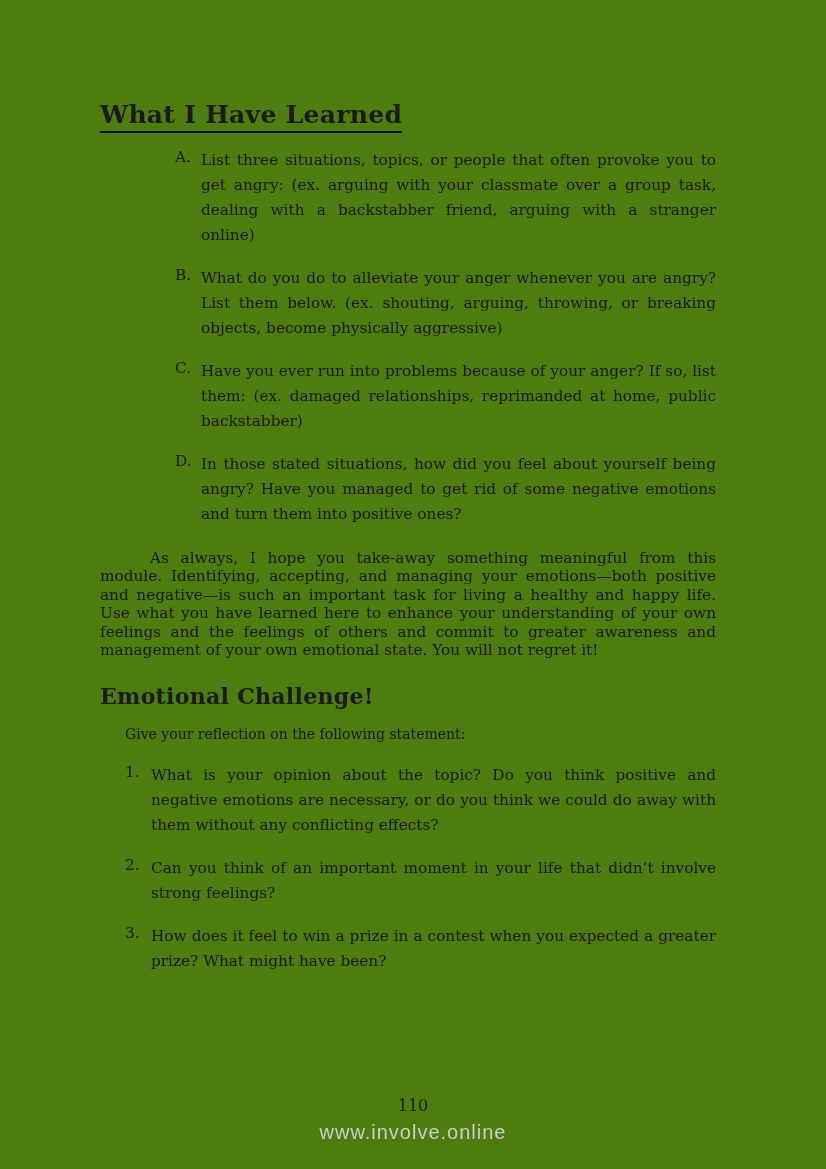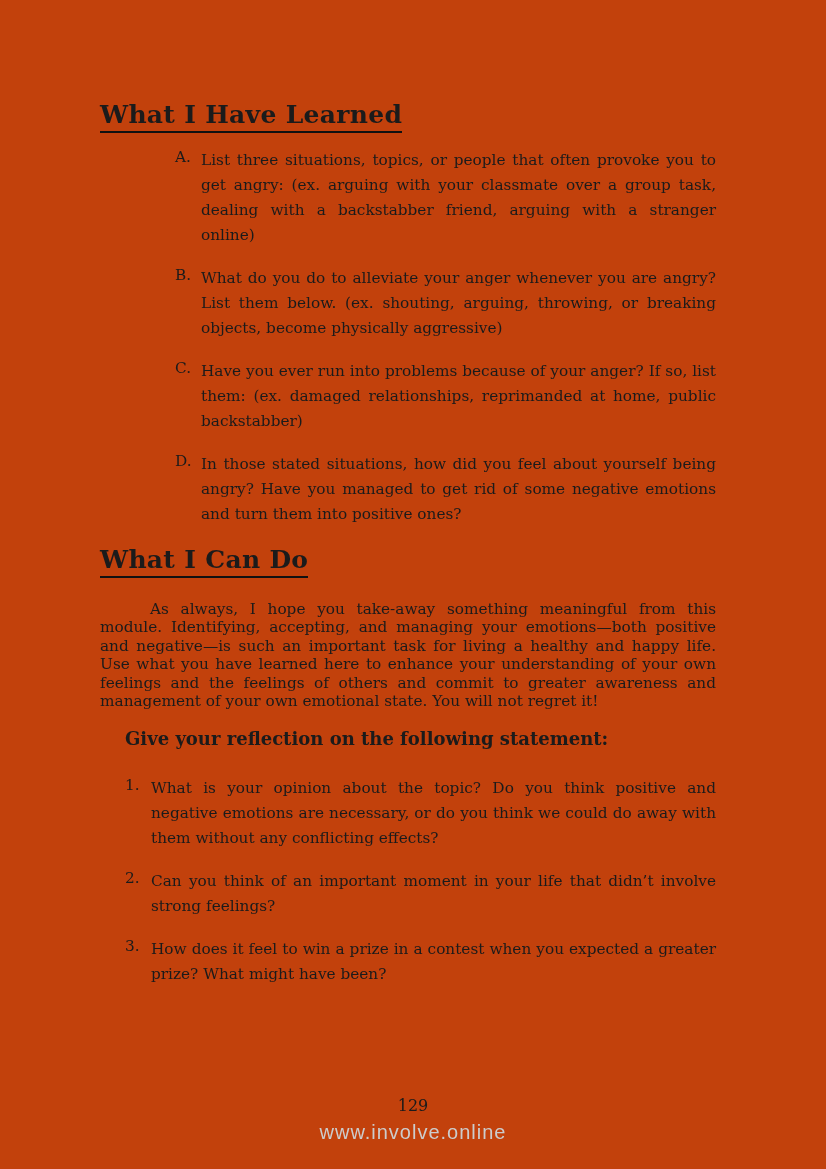--- a/index.html
+++ b/index.html
@@ -4,21 +4,21 @@
 <style>
   html, body {
     margin: 0;
     padding: 0;
     background: #ffffff;
   }
   .page {
     position: relative;
     width: 826px;
     height: 1169px;
-    background: #c2410c;
+    background: #4d7c0f;
     font-family: "DejaVu Serif", "Liberation Serif", serif;
     color: #1b1b1b;
     overflow: hidden;
   }
   .content {
     position: absolute;
     left: 100px;
     top: 100px;
     width: 616px;
   }
@@ -63,24 +63,23 @@
     font-size: 15.3px;
     line-height: 18.4px;
   }
   .item-text {
     flex: 1;
     font-size: 15.3px;
     line-height: 25px;
     text-align: justify;
   }
   .instruction {
-    font-size: 18px;
+    font-size: 14px;
     line-height: 18.4px;
-    margin: 0 0 27px 25px;
-    font-weight: bold;
+    margin: 0 0 19px 25px;
   }
   .footer {
     position: absolute;
     left: 0;
     width: 826px;
     top: 1096px;
     text-align: center;
   }
   .page-number {
     font-size: 16px;
@@ -118,25 +117,25 @@
           <div class="item-text">Have you ever run into problems because of your anger? If so, list them: (ex. damaged relationships, reprimanded at home, public backstabber)</div>
         </div>
         <div class="list-item">
           <span class="marker">D.</span>
           <div class="item-text">In those stated situations, how did you feel about yourself being angry? Have you managed to get rid of some negative emotions and turn them into positive ones?</div>
         </div>
       </div>
     </section>
 
     <section>
-      <h1 class="h1" style="margin-top:2px;"><span class="underlined">What I Can Do</span></h1>
       <p class="para" style="margin-top:22px;">As always, I hope you take-away something meaningful from this module. Identifying, accepting, and managing your emotions—both positive and negative—is such an important task for living a healthy and happy life. Use what you have learned here to enhance your understanding of your own feelings and the feelings of others and commit to greater awareness and management of your own emotional state. You will not regret it!</p>
     </section>
 
     <section>
+      <h2 class="h2">Emotional Challenge!</h2>
 
       <p class="instruction">Give your reflection on the following statement:</p>
 
       <div class="num-list">
         <div class="list-item">
           <span class="marker">1.</span>
           <div class="item-text">What is your opinion about the topic? Do you think positive and negative emotions are necessary, or do you think we could do away with them without any conflicting effects?</div>
         </div>
         <div class="list-item">
           <span class="marker">2.</span>
@@ -145,16 +144,16 @@
         <div class="list-item">
           <span class="marker">3.</span>
           <div class="item-text">How does it feel to win a prize in a contest when you expected a greater prize? What might have been?</div>
         </div>
       </div>
     </section>
 
   </div>
 
   <div class="footer">
-    <div class="page-number">129</div>
+    <div class="page-number">110</div>
     <div class="watermark">www.involve.online</div>
   </div>
 </div>
 
 </body></html>

